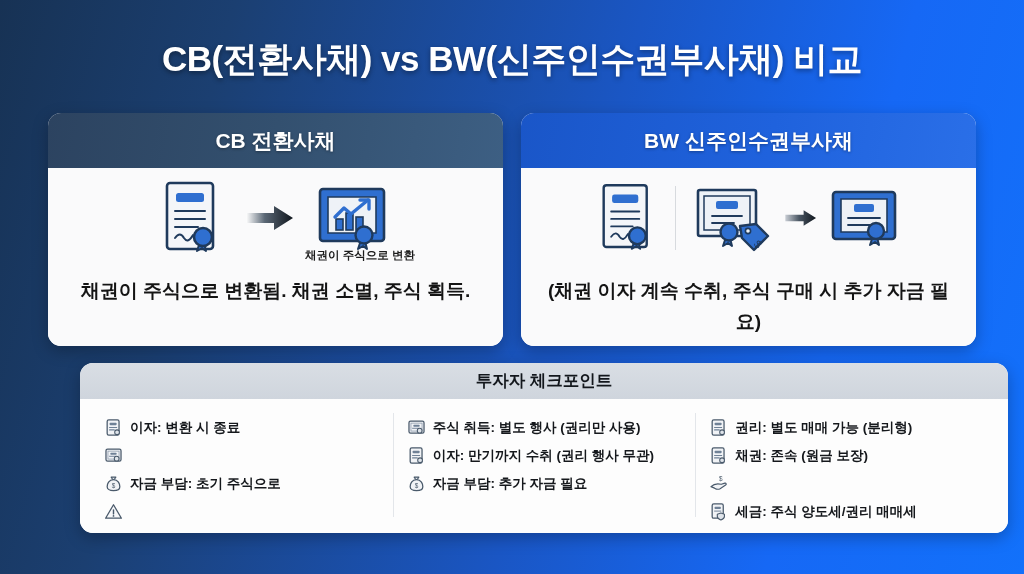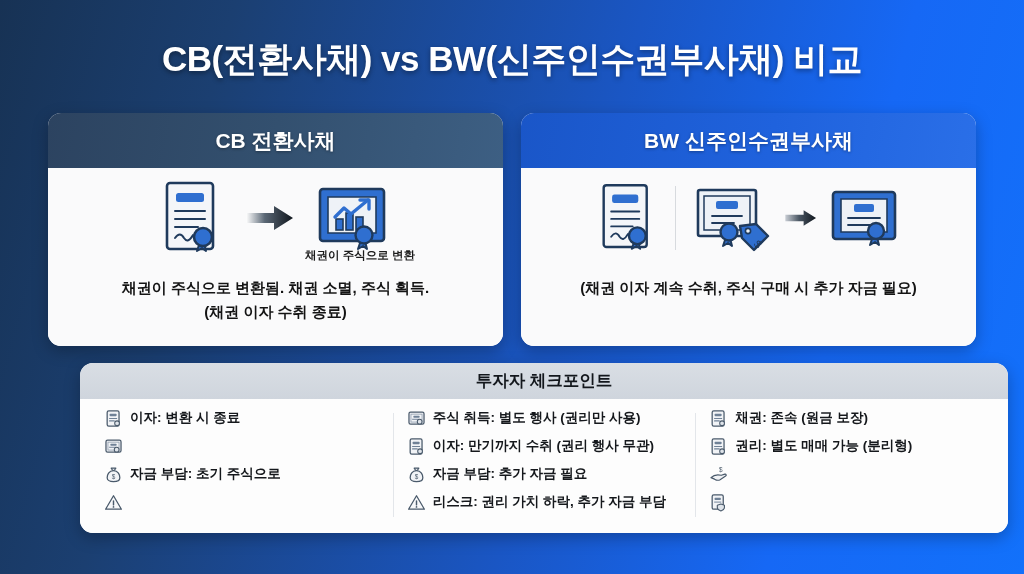--- a/index.html
+++ b/index.html
@@ -92,21 +92,21 @@
   }
   .vdiv {
     width: 1px;
     height: 64px;
     background: #d7dade;
     margin: 0 6px;
   }
   .desc {
     margin-top: 12px;
     text-align: center;
-    font-size: 15px;
+    font-size: 19px;
     font-weight: bold;
     color: #141414;
     line-height: 1.62;
     padding: 0 16px;
   }
 
   
   .panel {
     position: absolute;
     left: 48px;
@@ -143,21 +143,21 @@
     content: "";
     position: absolute;
     left: 0;
     top: 4px;
     bottom: 4px;
     width: 1px;
     background: #e3e6ea;
   }
   .cp-item {
     display: flex;
-    align-items: flex-start;
+    align-items: flex-end;
     gap: 7px;
     height: 28px;
   }
   .cp-text {
     font-size: 13.5px;
     font-weight: bold;
     color: #15181c;
     white-space: nowrap;
   }
   .cp-icon { flex: 0 0 19px; width: 19px; height: 19px; display: block; }
@@ -218,21 +218,20 @@
               <path d="M44 19 h9 v9" fill="none" stroke="#2f6fd0" stroke-width="3.4" stroke-linecap="round" stroke-linejoin="round"></path>
               <path d="M46 56 l-4 12 5 -3 4 3 -3 -12z" fill="#2f6fd0" stroke="#1f3a5c" stroke-width="2" stroke-linejoin="round"></path>
               <circle cx="48" cy="54" r="8.5" fill="#2f6fd0" stroke="#1f3a5c" stroke-width="2.4"></circle>
             </svg>
           </span>
 
           <div class="art-caption">채권이 주식으로 변환</div>
         </div>
         <div class="desc">
           <div>채권이 주식으로 변환됨. 채권 소멸, 주식 획득.</div>
-          <div>(채권 이자 수취 종료)</div>
         </div>
       </div>
     </div>
 
     <div class="card">
       <div class="card-head head-bw">BW 신주인수권부사채</div>
       <div class="card-body">
         <div class="art art-bw">
 
           <span>
@@ -390,79 +389,70 @@
         <div class="cp-item">
           <span class="cp-icon">
             <svg width="19" height="19" viewBox="0 0 24 24">
                 <path d="M9 4 h6 l-2 3 h-2z" fill="#dfe4ea" stroke="#4a5a6b" stroke-width="1.4" stroke-linejoin="round"></path>
                 <path d="M12 7 c6 0 8 6 8 9 s-3 5 -8 5 -8 -2 -8 -5 2 -9 8 -9z" fill="#f1f3f6" stroke="#4a5a6b" stroke-width="1.6"></path>
                 <text x="12" y="18" font-size="8" text-anchor="middle" fill="#4a5a6b" font-family="Liberation Sans, sans-serif">$</text>
               </svg>
           </span>
           <span class="cp-text">자금 부담: 추가 자금 필요</span>
         </div>
-        <div class="cp-item">
-          <span class="cp-icon">
-            <svg width="19" height="19" viewBox="0 0 24 24">
-                <path d="M12 3.5 L22 20.5 H2 Z" fill="#f7f8fa" stroke="#4a5a6b" stroke-width="1.6" stroke-linejoin="round"></path>
-                <line x1="12" y1="10" x2="12" y2="15" stroke="#4a5a6b" stroke-width="1.8" stroke-linecap="round"></line>
-                <circle cx="12" cy="17.6" r="1.1" fill="#4a5a6b"></circle>
-              </svg>
-          </span>
-          <span class="cp-text">리스크: 권리 가치 하락, 추가 자금 부담</span>
-        </div>
       </div>
 
       <div class="col">
         <div class="cp-item">
           <span class="cp-icon">
             <svg width="19" height="19" viewBox="0 0 24 24">
                 <rect x="4" y="2.5" width="15" height="19" rx="2" fill="#f1f3f6" stroke="#4a5a6b" stroke-width="1.6"></rect>
                 <rect x="7" y="6" width="9" height="3" rx="1" fill="#6f8196"></rect>
                 <g stroke="#6f8196" stroke-width="1.3" stroke-linecap="round">
                   <line x1="7" y1="12" x2="16" y2="12"></line>
                   <line x1="7" y1="15" x2="13" y2="15"></line>
                 </g>
                 <circle cx="16.5" cy="18" r="3" fill="#dfe4ea" stroke="#4a5a6b" stroke-width="1.3"></circle>
               </svg>
           </span>
-          <span class="cp-text">채권: 존속 (원금 보장)</span>
+          <span class="cp-text">권리: 별도 매매 가능 (분리형)</span>
         </div>
         <div class="cp-item">
           <span class="cp-icon">
             <svg width="19" height="19" viewBox="0 0 24 24">
                 <rect x="4" y="2.5" width="15" height="19" rx="2" fill="#f1f3f6" stroke="#4a5a6b" stroke-width="1.6"></rect>
                 <rect x="7" y="6" width="9" height="3" rx="1" fill="#6f8196"></rect>
                 <g stroke="#6f8196" stroke-width="1.3" stroke-linecap="round">
                   <line x1="7" y1="12" x2="16" y2="12"></line>
                   <line x1="7" y1="15" x2="13" y2="15"></line>
                 </g>
                 <circle cx="16.5" cy="18" r="3" fill="#dfe4ea" stroke="#4a5a6b" stroke-width="1.3"></circle>
               </svg>
           </span>
-          <span class="cp-text">권리: 별도 매매 가능 (분리형)</span>
+          <span class="cp-text">채권: 존속 (원금 보장)</span>
         </div>
         <div class="cp-item">
           <span class="cp-icon">
             <svg width="19" height="19" viewBox="0 0 24 24">
                 <text x="15" y="9" font-size="8" text-anchor="middle" fill="#4a5a6b" font-family="Liberation Sans, sans-serif">$</text>
                 <path d="M2.5 16 c4 -4 9 -4 13 -3 l4.5 -1.5 c1.5 -0.5 2.5 1.5 1 2.5 l-7 4.5 c-2 1.2 -5 0.6 -7 -0.6z" fill="#f1f3f6" stroke="#4a5a6b" stroke-width="1.5" stroke-linejoin="round"></path>
               </svg>
           </span>
         </div>
         <div class="cp-item">
           <span class="cp-icon">
             <svg width="19" height="19" viewBox="0 0 24 24">
                 <rect x="4" y="2.5" width="14" height="18" rx="2" fill="#f1f3f6" stroke="#4a5a6b" stroke-width="1.6"></rect>
                 <rect x="7" y="6" width="8" height="2.8" rx="1" fill="#6f8196"></rect>
                 <g stroke="#6f8196" stroke-width="1.2" stroke-linecap="round">
                   <line x1="7" y1="11.5" x2="15" y2="11.5"></line>
                 </g>
                 <path d="M15 14 l4.5 1.4 v3 c0 2.2 -2.4 3.6 -4.5 4.4 -2.1 -0.8 -4.5 -2.2 -4.5 -4.4 v-3z" fill="#dfe4ea" stroke="#4a5a6b" stroke-width="1.4" stroke-linejoin="round"></path>
               </svg>
           </span>
+          <span class="cp-text">세금: 주식 양도세/권리 매매세</span>
         </div>
       </div>
 
     </div>
   </div>
 
 </div>
 
 </body></html>

